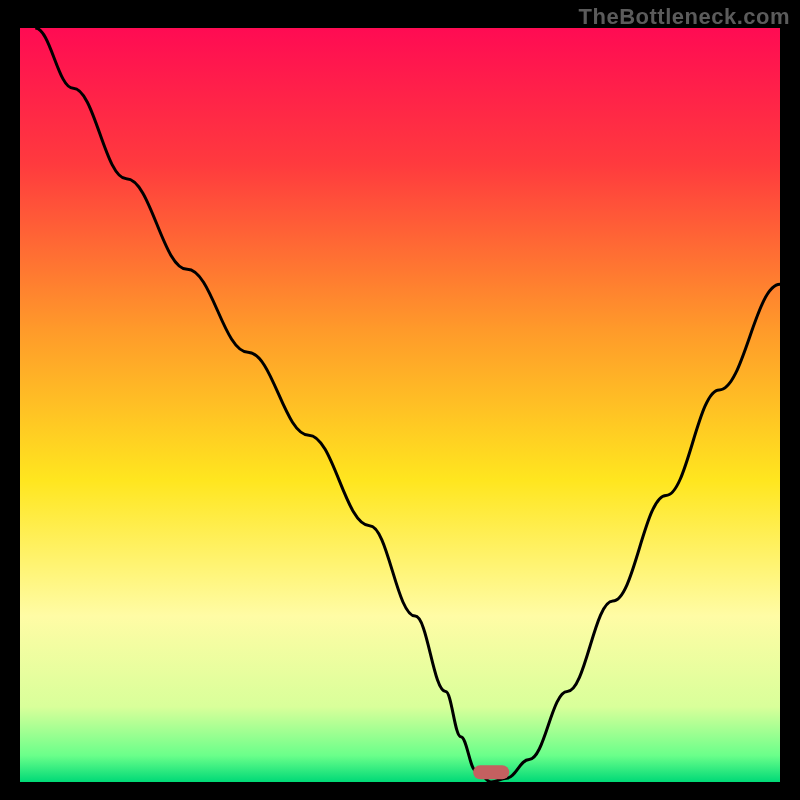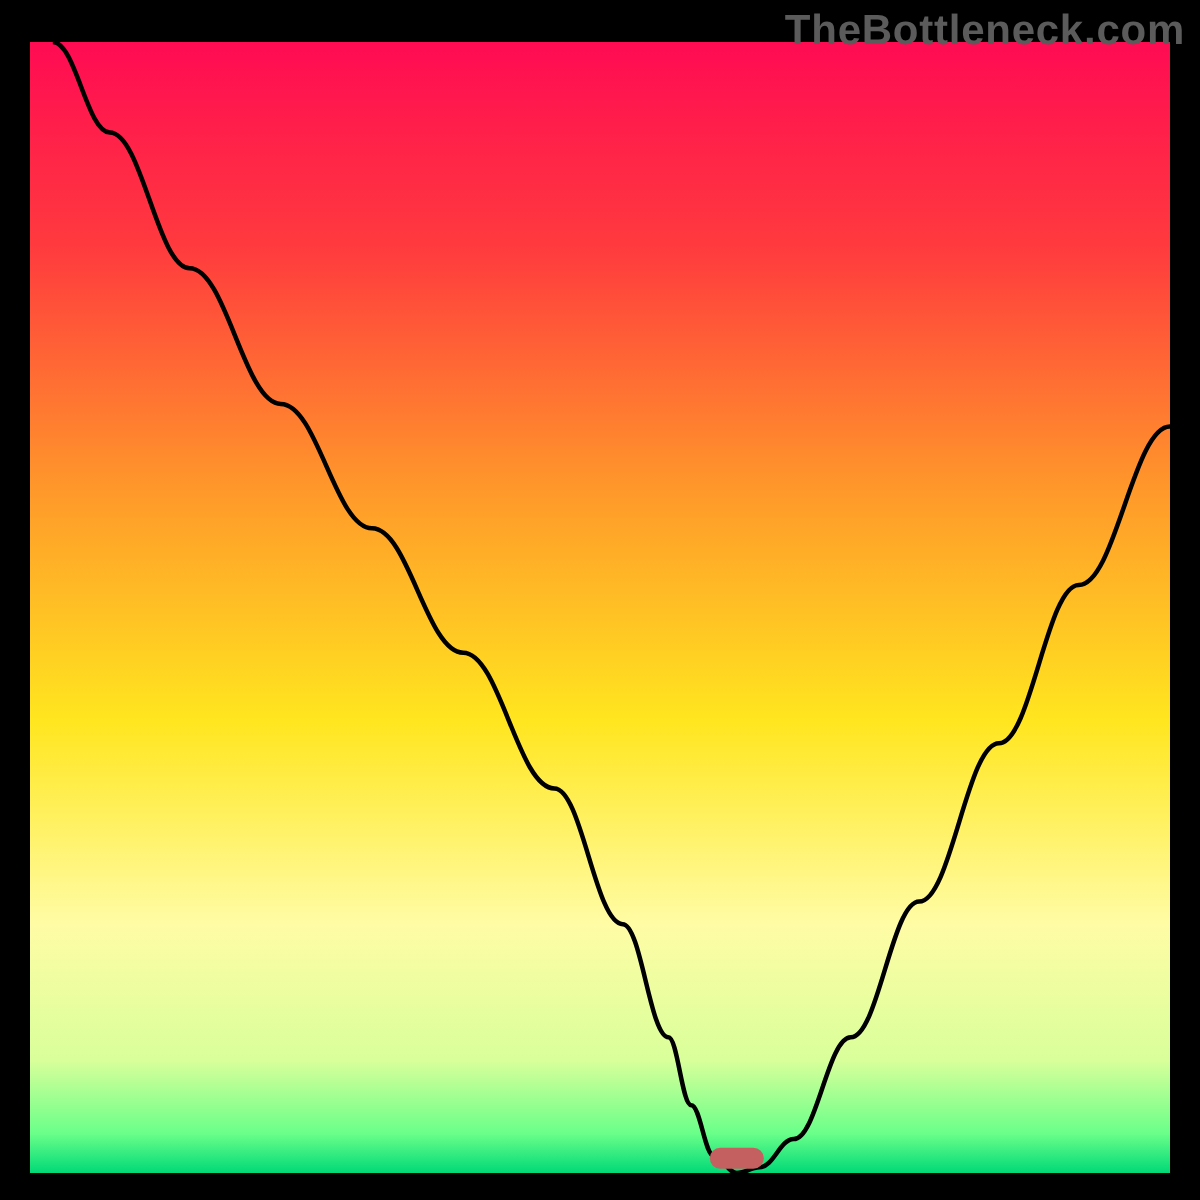--- a/index.html
+++ b/index.html
@@ -15,21 +15,21 @@
     position: relative;
     width: 800px;
     height: 800px;
     background: #000;
   }
   .watermark {
     position: absolute;
     top: 4px;
     right: 10px;
     color: #5b5b5b;
-    font-size: 28px;
+    font-size: 22px;
     font-weight: 600;
     letter-spacing: 0.5px;
     z-index: 20;
   }
   .plot {
     position: absolute;
     left: 20px;
     top: 28px;
     width: 760px;
     height: 754px;

